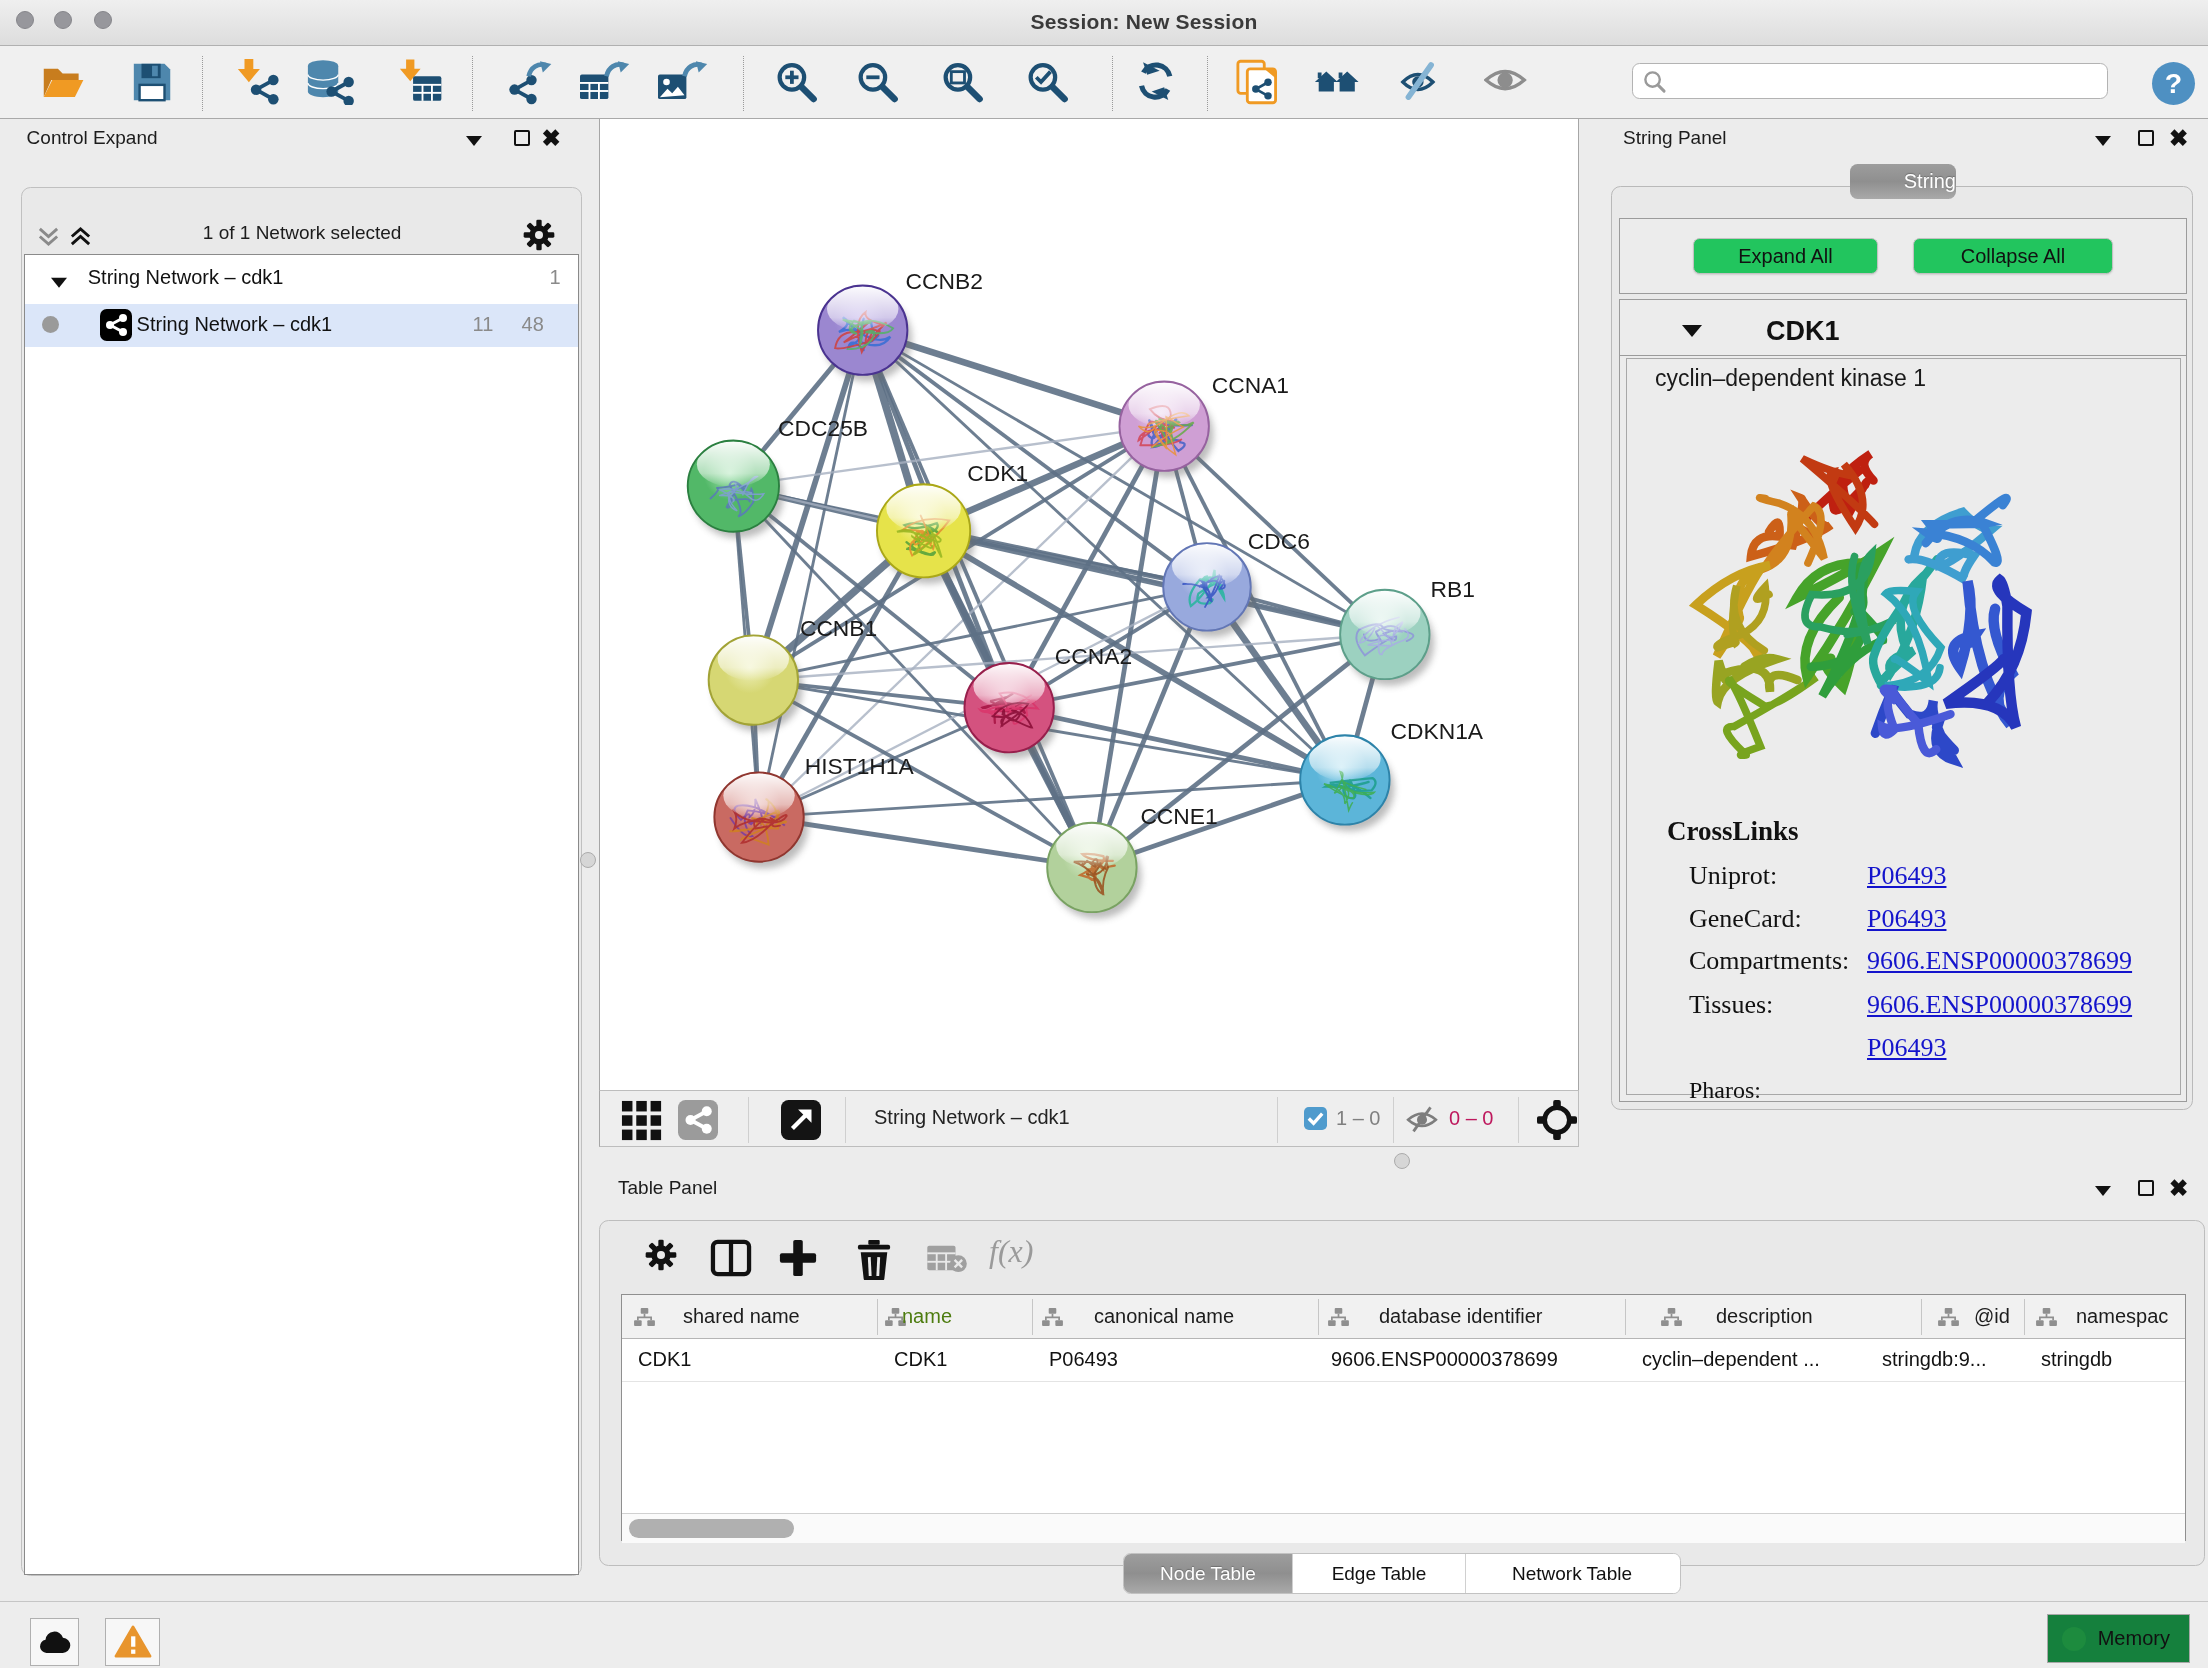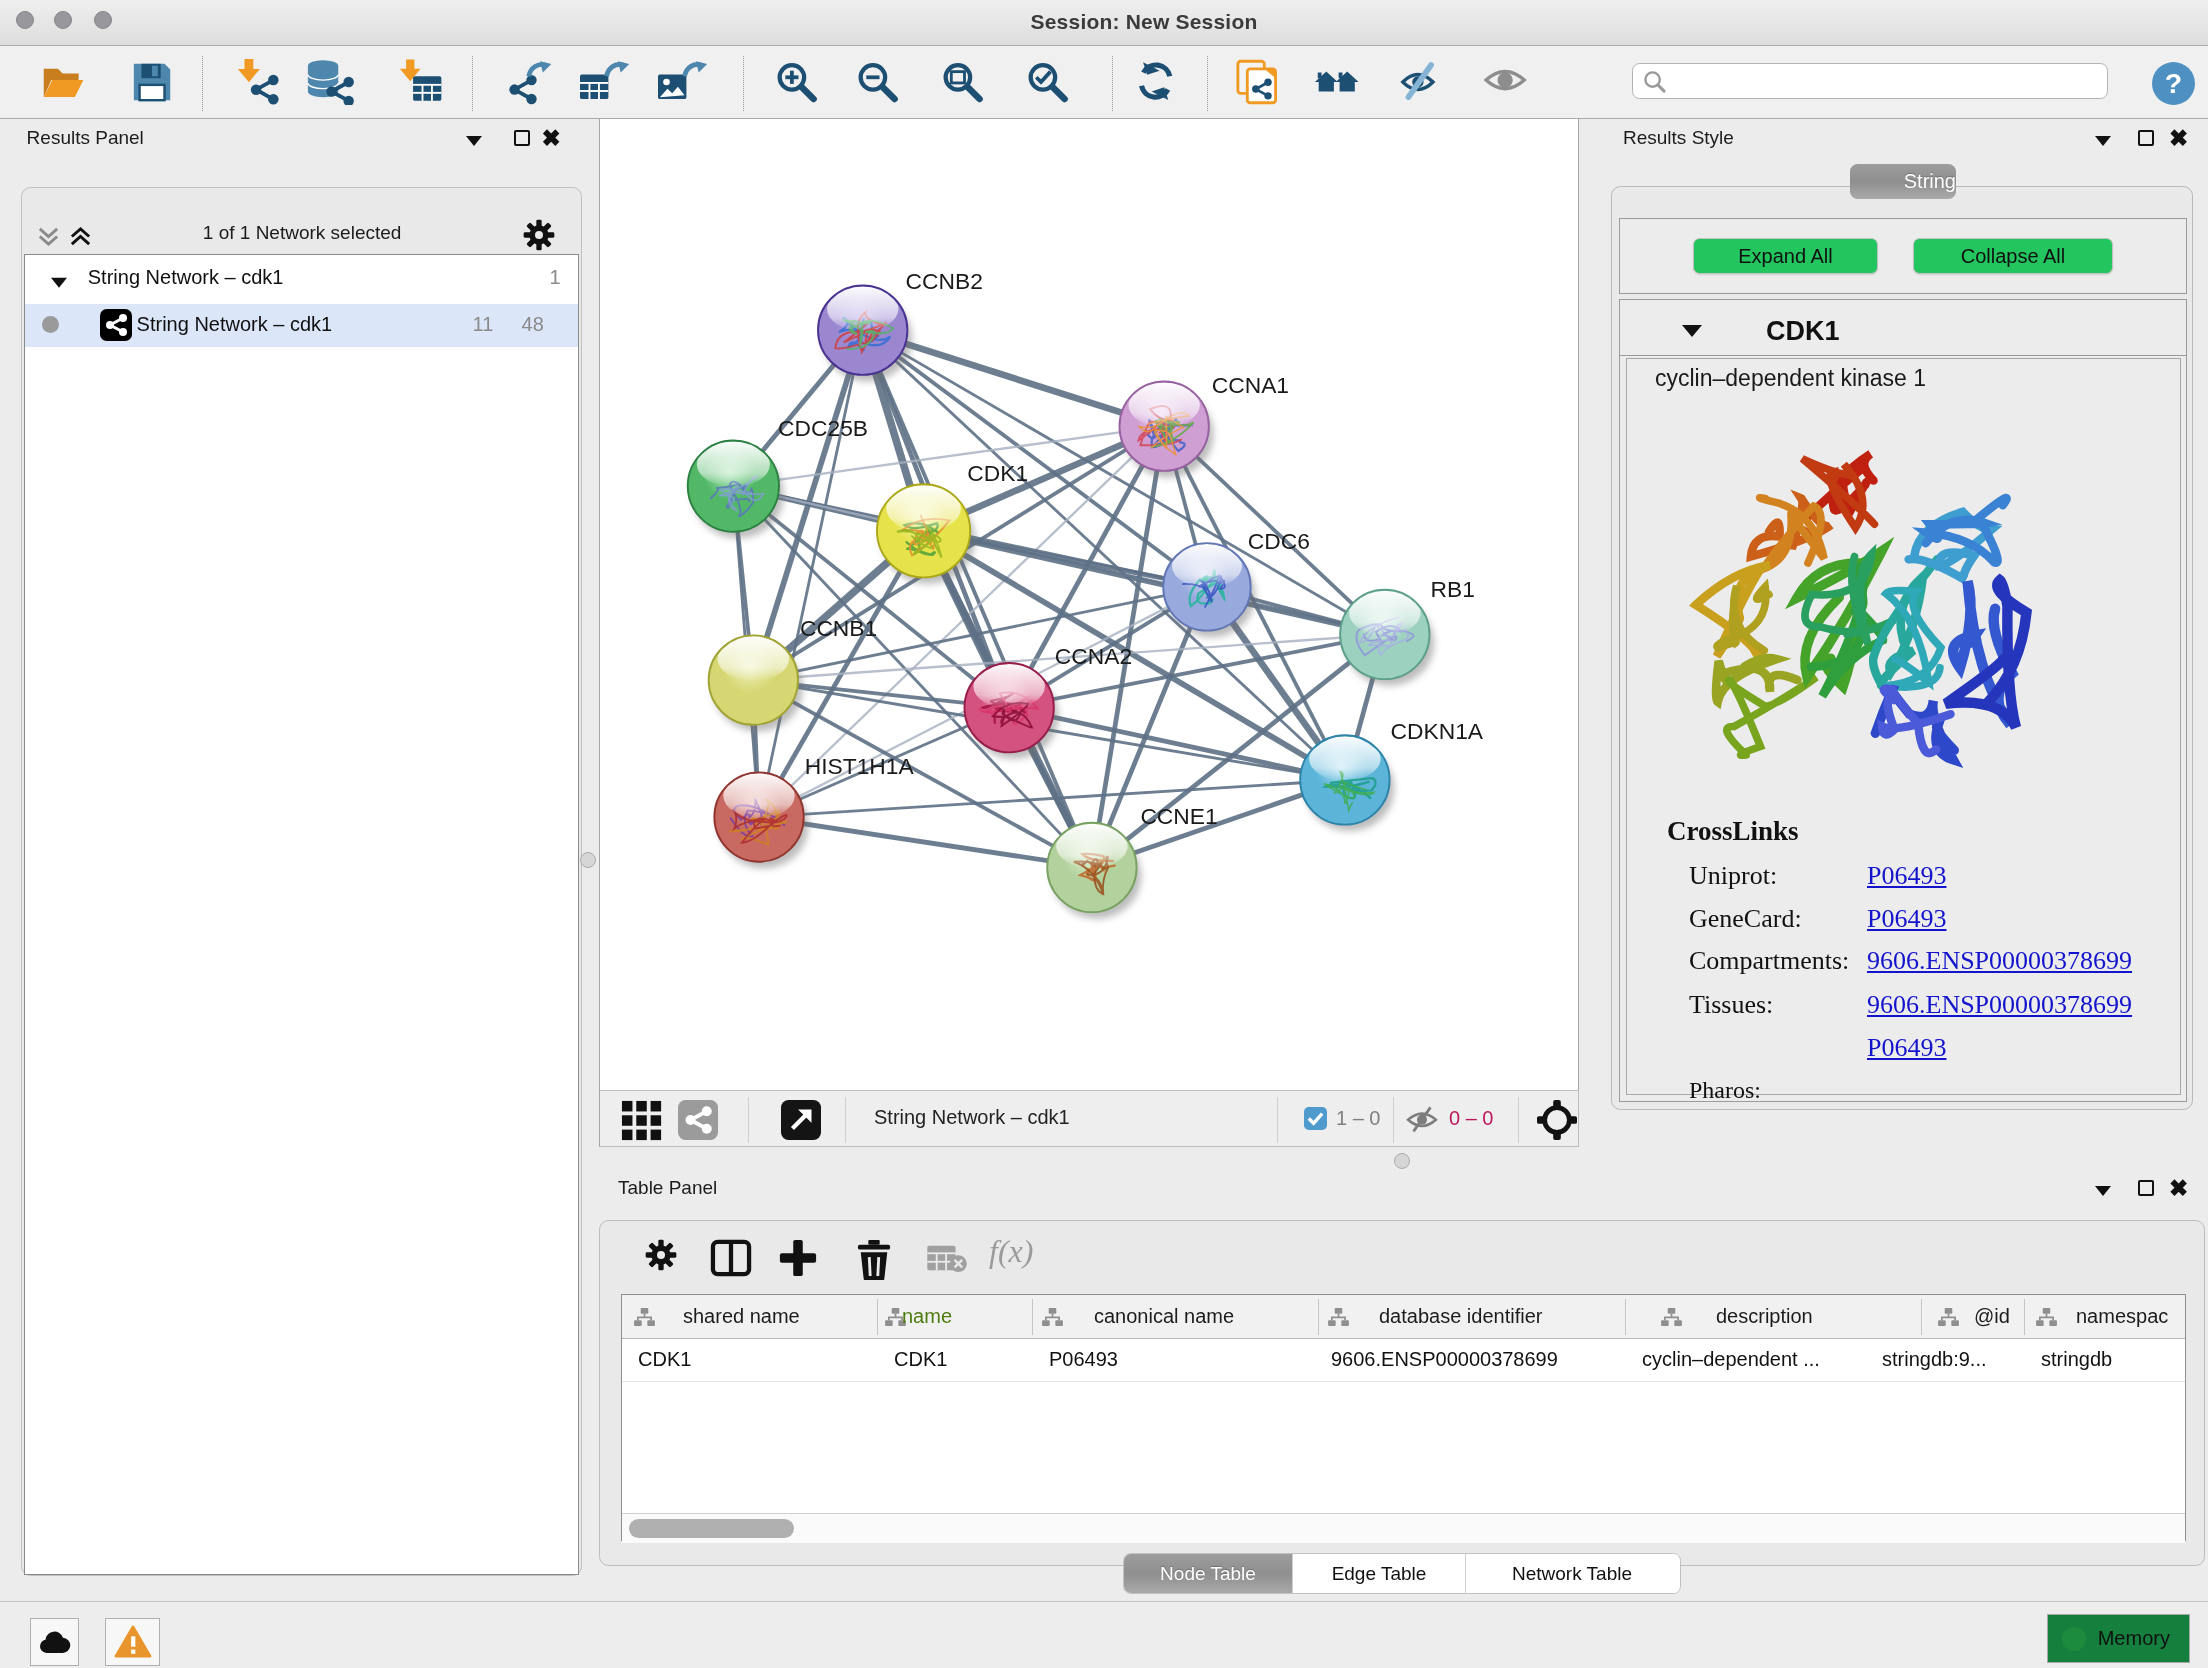--- a/index.html
+++ b/index.html
@@ -196,21 +196,21 @@
 <div class="tsep" style="left:743px"></div>
 <div class="tsep" style="left:1112px"></div>
 <div class="tsep" style="left:1207px"></div>
 <div class="searchbox"><svg width="25" height="25" viewBox="0 0 26 26" style="margin:4.8px 0 0 8.6px">
         <circle cx="11" cy="11" r="7.5" fill="none" stroke="#9a9a9a" stroke-width="2.5"></circle>
         <line x1="16.5" y1="16.5" x2="23" y2="23" stroke="#9a9a9a" stroke-width="3" stroke-linecap="round"></line>
       </svg></div>
 <div class="helpbtn">?</div>
   </div>
 <div class="abs" style="left:7.6px;top:119px;width:590px;height:1468px;background:#ececec">
- <div class="abs ptitle" style="left:19px;top:7.6px">Results Panel</div>
+ <div class="abs ptitle" style="left:19px;top:7.6px">Control Expand</div>
  <div class="abs" style="left:458px;top:13.3px"><span class="tri"></span></div>
  <div class="abs sq" style="left:506px;top:10.5px"></div>
  <div class="abs panel-x" style="left:534px;top:10.5px">✖</div>
  <div class="abs" style="left:13.3px;top:68px;width:561px;height:1460px;background:#e9e9e9;border:1.4px solid #c0c0c0;border-radius:9.5px 9.5px 9.5px 9.5px;height:1389px"></div>
  <div class="abs" style="left:28.5px;top:105px;width:28.5px;height:25px">
   <svg width="25" height="25" viewBox="0 0 26 26" fill="none" stroke="#8a8a8a" stroke-width="3">
         <path d="M4 5 l9 8 9-8"></path>
         <path d="M4 13 l9 8 9-8"></path>
       </svg></div>
  <div class="abs" style="left:60px;top:105px;width:28.5px;height:25px">
@@ -582,21 +582,21 @@
         <rect x="17" y="32" width="8" height="10" rx="2"></rect>
         <rect x="0" y="17" width="10" height="8" rx="2"></rect>
         <rect x="32" y="17" width="10" height="8" rx="2"></rect>
       </g>
     </svg>
 </div>
 <div class="abs" style="left:580px;top:852px;width:16px;height:16px;border-radius:50%;background:#d6d6d6;border:1px solid #ababab"></div>
 <div class="abs" style="left:1582px;top:623px;width:16px;height:16px;border-radius:50%;background:#d6d6d6;border:1px solid #ababab"></div>
 <div class="abs" style="left:1394px;top:1153px;width:16px;height:16px;border-radius:50%;background:#d6d6d6;border:1px solid #ababab"></div>
 <div class="abs" style="left:1581px;top:119px;width:628px;height:1051px;background:#ececec">
- <div class="abs ptitle" style="left:42px;top:7.6px">Results Style</div>
+ <div class="abs ptitle" style="left:42px;top:7.6px">String Panel</div>
  <div class="abs" style="left:514px;top:13.3px"><span class="tri"></span></div>
  <div class="abs sq" style="left:557px;top:10.5px"></div>
  <div class="abs panel-x" style="left:588px;top:10.5px">✖</div>
  <div class="abs" style="left:30px;top:67px;width:582px;height:924px;background:#e9e9e9;border:1.4px solid #b9b9b9;border-radius:9.5px"></div>
  <div class="abs" style="left:269px;top:45px;width:106px;height:35px;background:linear-gradient(#9d9d9d,#8f8f8f 50%,#a9a9a9);border-radius:7.6px 7.6px 7.6px 7.6px;color:#fff;font-size:20px;text-align:right;line-height:34px;text-shadow:0 -1px 1px rgba(0,0,0,0.25)">String</div>
  <div class="abs" style="left:38px;top:99px;width:568px;height:76px;background:#ececec;border:1.4px solid #9b9b9b"></div>
  <div class="graybtn abs" style="left:112px;top:119px;width:185px;height:36px">Expand All</div>
  <div class="graybtn abs" style="left:332px;top:119px;width:200px;height:36px">Collapse All</div>
  <div class="abs" style="left:38px;top:180px;width:568px;height:803px;background:#ececec;border:1.4px solid #9b9b9b"></div>
  <div class="abs" style="left:101px;top:204px"><span class="tri" style="border-left-width:10.5px;border-right-width:10.5px;border-top-width:12.4px"></span></div>

